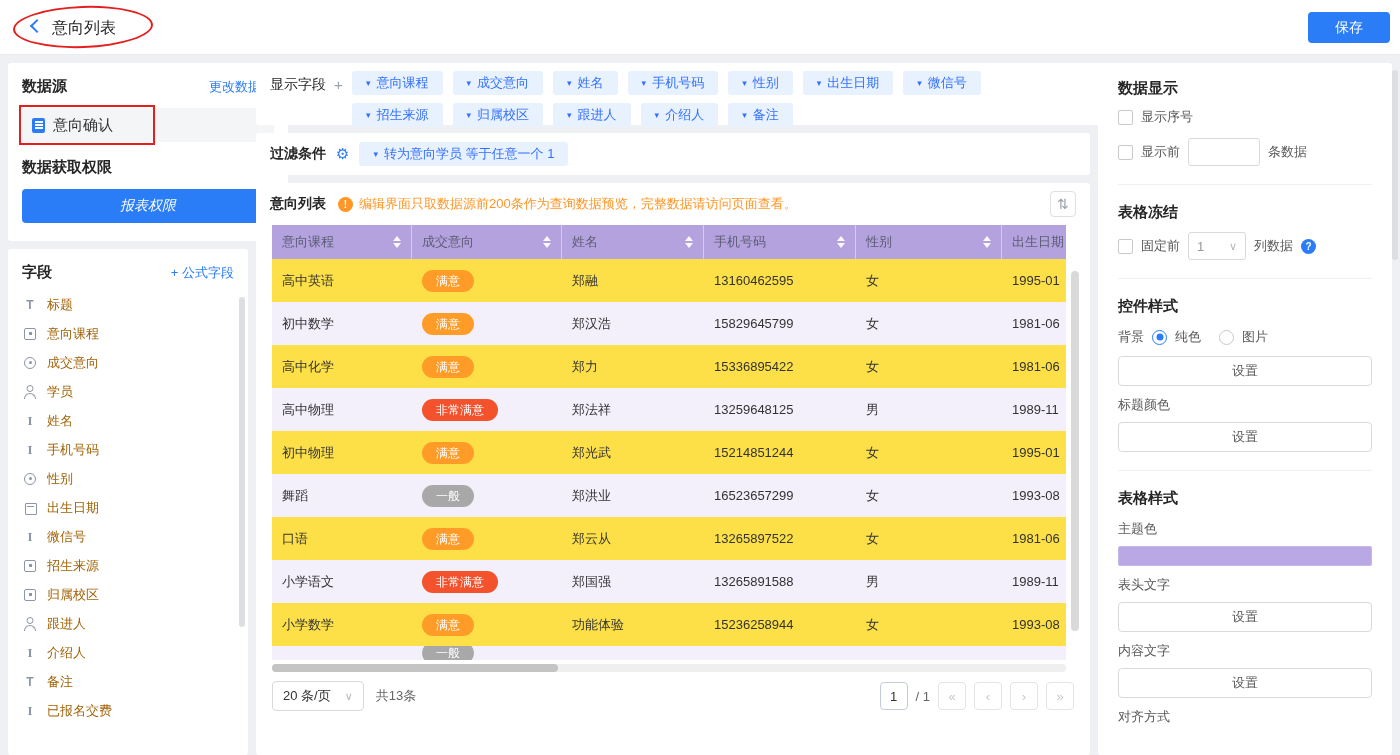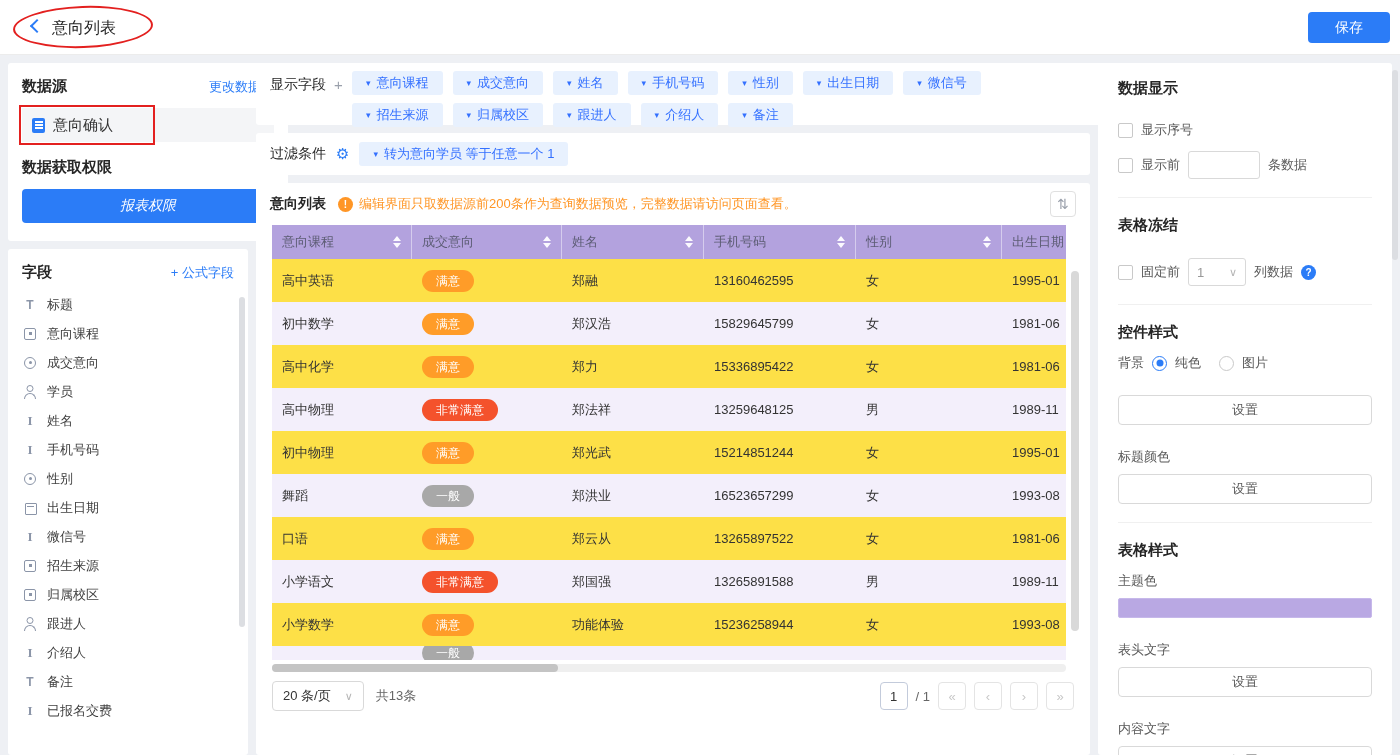--- a/index.html
+++ b/index.html
@@ -24,21 +24,21 @@
   .blue-link { font-size:13px; color:#2b7cf7; text-decoration:none; cursor:pointer; }
   .source-item { position:relative; margin-top:12px; height:34px; background:#f4f5f7; display:flex; align-items:center; gap:8px; padding:0 10px; font-size:15px; color:#333; cursor:pointer; }
   .annotation-rect { position:absolute; left:-3px; top:-3px; width:136px; height:40px; border:2px solid #e3201f; pointer-events:none; }
   .doc-icon { width:13px; height:15px; background:#2b7cf7; border-radius:2px; position:relative; flex:0 0 13px; }
   .doc-icon::after { content:""; position:absolute; left:2.5px; top:3.5px; width:8px; height:1.5px; background:#fff; box-shadow:0 3px 0 #fff, 0 6px 0 #fff; }
   .mt16 { margin-top:16px; }
   .primary-btn { margin-top:12px; width:100%; height:34px; background:#2b7cf7; border:none; border-radius:4px; color:#fff; font-size:14px; cursor:pointer;font-style:italic; }
 
   .panel-fields { left:8px; top:249px; width:240px; height:506px; padding:14px; overflow:hidden; }
   .field-list { margin-top:8px; }
-  .field-item { height:29px; display:flex; align-items:center; gap:9px; font-size:13px; color:#404040; cursor:pointer; }
+  .field-item { height:29px; display:flex; align-items:center; gap:9px; font-size:13px; color:#a16207; cursor:pointer; }
   .fields-scrollbar { position:absolute; right:3px; top:48px; width:6px; height:330px; background:#dcdee2; border-radius:3px; }
 
   
   .fi { position:relative; width:16px; height:16px; flex:0 0 16px; display:inline-flex; align-items:center; justify-content:center; color:#8b95a8; }
   .fi-title::before { content:"T"; font-size:12px; font-weight:700; }
   .fi-text::before { content:"I"; font-family:"Liberation Serif","DejaVu Serif",serif; font-size:13px; font-weight:600; }
   .fi-radio::before { content:""; width:10px; height:10px; border:1.3px solid #8b95a8; border-radius:50%; }
   .fi-radio::after { content:""; position:absolute; width:3px; height:3px; background:#8b95a8; border-radius:50%; }
   .fi-select::before { content:""; width:10px; height:10px; border:1.3px solid #8b95a8; border-radius:2px; }
   .fi-select::after { content:""; position:absolute; width:3px; height:3px; background:#8b95a8; }
@@ -49,21 +49,21 @@
 
   
   .panel-display { left:256px; top:63px; width:965px; height:62px; padding:8px 14px; display:flex; }
   .df-label { display:flex; gap:8px; align-items:flex-start; padding-top:5px; width:82px; flex:0 0 82px; font-size:14px; color:#262626; }
   .plus { color:#9aa0ab; font-size:15px; cursor:pointer; }
   .chips { width:640px; display:flex; flex-wrap:wrap; gap:8px 10px; align-content:flex-start; }
   .chip { height:24px; background:#e8f1fe; border-radius:3px; display:inline-flex; align-items:center; gap:6px; padding:0 14px; font-size:13px; color:#3370ff; cursor:pointer; white-space:nowrap; }
   .chip-caret { font-style:normal; font-size:9px; color:#3370ff; }
 
   .panel-filter { left:256px; top:133px; width:834px; height:42px; padding:0 14px; display:flex; align-items:center; gap:10px; }
-  .filter-label { font-size:14px; color:#262626; font-weight:400; }
+  .filter-label { font-size:14px; color:#262626; font-weight:700; }
   .gear { color:#2b7cf7; font-size:15px; cursor:pointer; }
 
   .panel-table { left:256px; top:183px; width:834px; height:572px; overflow:hidden; }
   .table-head { height:42px; display:flex; align-items:center; padding:0 14px; gap:12px; }
   .table-title { font-size:14px; font-weight:700; color:#262626; }
   .notice { display:flex; align-items:center; gap:6px; font-size:13px; color:#ff9626; }
   .warn-icon { width:15px; height:15px; border-radius:50%; background:#ff9626; color:#fff; font-size:10px; font-weight:700; display:flex; align-items:center; justify-content:center; flex:0 0 15px; }
   .sort-box { margin-left:auto; width:26px; height:26px; border:1px solid #e0e0e0; border-radius:4px; color:#9aa0ab; font-size:14px; display:flex; align-items:center; justify-content:center; cursor:pointer; }
 
   .table-wrap { position:absolute; left:16px; top:42px; width:794px; overflow:hidden; }
@@ -93,21 +93,21 @@
   .total { margin-left:12px; font-size:13px; color:#666; }
   .pager-right { margin-left:auto; display:flex; align-items:center; gap:8px; }
   .page-box { width:28px; height:28px; border:1px solid #c3cbdb; border-radius:4px; display:flex; align-items:center; justify-content:center; font-size:13px; color:#333; }
   .pages { font-size:13px; color:#666; }
   .nav-btn { width:28px; height:28px; border:1px solid #e4e4e4; border-radius:4px; background:#fff; color:#c8c8c8; font-size:13px; display:flex; align-items:center; justify-content:center; cursor:pointer; }
 
   
   .panel-settings { left:1098px; top:63px; width:294px; height:692px; padding:16px 20px; overflow:hidden; }
   .sec-title { font-size:15px; font-weight:700; color:#262626; }
   .set-row { display:flex; align-items:center; gap:8px; font-size:13px; color:#595959; }
-  .mt14 { margin-top:23px; } .mt12 { margin-top:12px; } .mt8 { margin-top:8px; }
+  .mt14 { margin-top:10px; } .mt12 { margin-top:12px; } .mt8 { margin-top:8px; }
   .divider { height:1px; background:#f0f0f0; margin:18px 0; }
   .checkbox { width:15px; height:15px; border:1px solid #c9c9c9; border-radius:2px; background:#fff; flex:0 0 15px; cursor:pointer; }
   .mini-input { width:72px; height:28px; border:1px solid #d9d9d9; border-radius:3px; padding:0 8px; font-size:13px; }
   .mini-select { width:58px; height:28px; border:1px solid #d9d9d9; border-radius:3px; display:flex; align-items:center; padding:0 8px; font-size:13px; color:#999; cursor:pointer; background:#fff; }
   .mini-select .sel-caret { margin-left:auto; }
   .q-icon { width:15px; height:15px; border-radius:50%; background:#2b7cf7; color:#fff; font-size:10px; font-weight:700; display:flex; align-items:center; justify-content:center; flex:0 0 15px; cursor:pointer; }
   .radio { position:relative; width:15px; height:15px; border-radius:50%; border:1.5px solid #c9c9c9; flex:0 0 15px; cursor:pointer; }
   .radio.checked { border-color:#2b7cf7; }
   .radio.checked::after { content:""; position:absolute; left:50%; top:50%; transform:translate(-50%,-50%); width:7px; height:7px; border-radius:50%; background:#2b7cf7; }
   .radio-label { margin-right:10px; }

